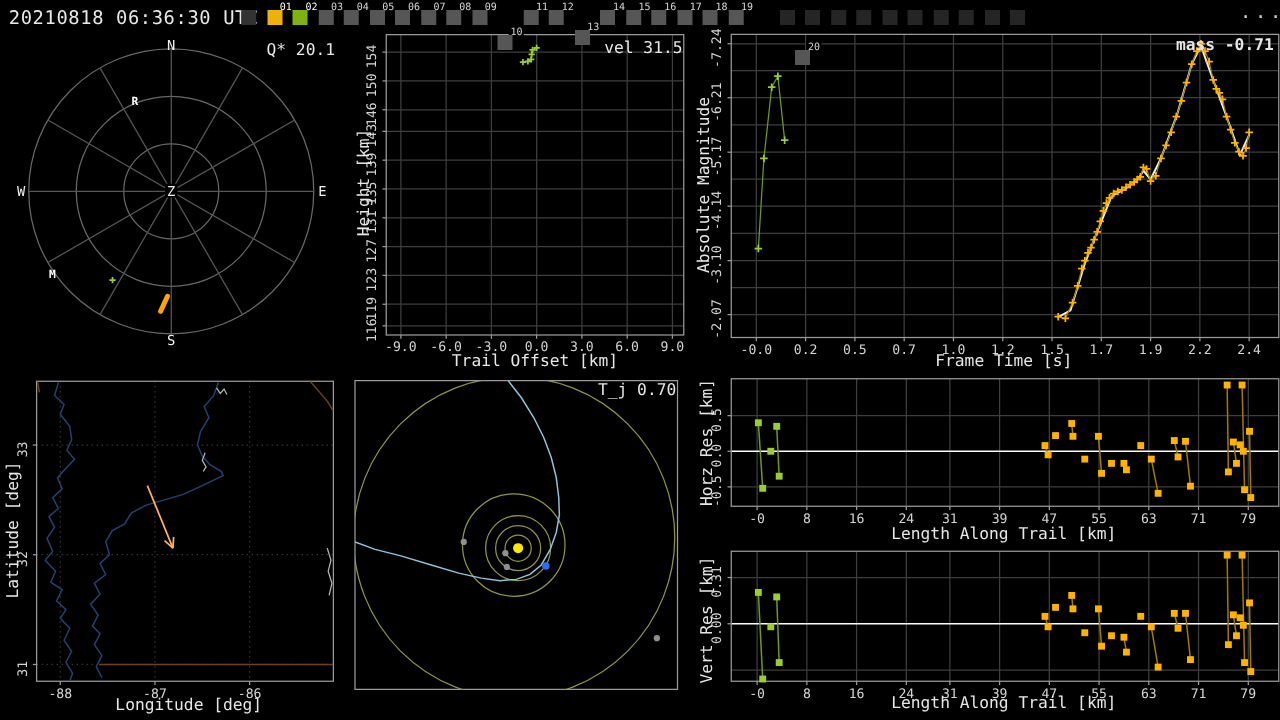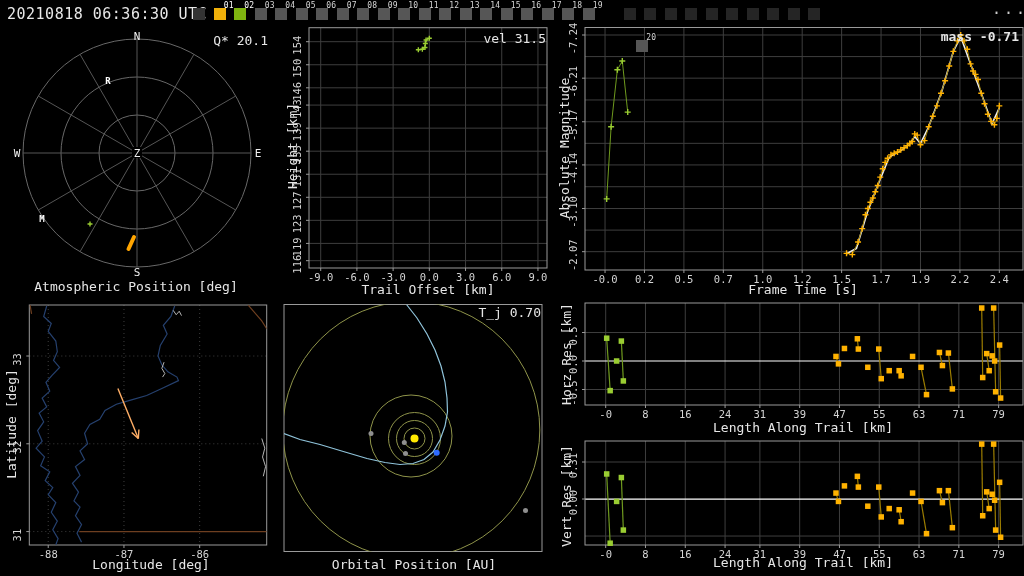--- a/index.html
+++ b/index.html
@@ -60,33 +60,33 @@
         <i class="box"></i>
       </div>
       <div class="cam st-idle" style="left: 357px;">
         <span class="num">08</span>
         <i class="box"></i>
       </div>
       <div class="cam st-idle" style="left: 377.5px;">
         <span class="num">09</span>
         <i class="box"></i>
       </div>
-      <div class="cam st-idle" style="left: 398px;">
+      <div class="cam st-idle" style="left: 398px; margin-top: 20px;">
         <span class="num">10</span>
         <i class="box"></i>
       </div>
       <div class="cam st-idle" style="left: 418.5px;">
         <span class="num">11</span>
         <i class="box"></i>
       </div>
       <div class="cam st-idle" style="left: 439px; text-align: right;">
         <span class="num">12</span>
         <i class="box"></i>
       </div>
-      <div class="cam st-idle" style="left: 459.5px;">
+      <div class="cam st-idle" style="left: 459.5px; margin-top: 16px;">
         <span class="num">13</span>
         <i class="box"></i>
       </div>
       <div class="cam st-idle" style="left: 480px;">
         <span class="num">14</span>
         <i class="box"></i>
       </div>
       <div class="cam st-idle" style="left: 500.5px;">
         <span class="num">15</span>
         <i class="box"></i>
@@ -586,25 +586,23 @@
       </g>
     </svg>
 
   
   <div class="lbl rgt" style="right:756px;top:33px;">Q* 20.1</div>
   <div class="lbl rgt" style="right:478px;top:31px;">vel 31.5</div>
   <div class="lbl rgt" style="right:5px;top:29px;font-weight:bold;">mass -0.71</div>
   <div class="lbl rgt" style="right:483px;top:305px;">T_j 0.70</div>
 
   
-  <div class="lbl ctr" style="left:136px;top:279px;">Atmospheric Position [deg]</div>
   <div class="lbl ctr" style="left:428px;top:282px;">Trail Offset [km]</div>
   <div class="lbl rot" style="left:292px;top:146px;">Height [km]</div>
   <div class="lbl ctr" style="left:803px;top:282px;">Frame Time [s]</div>
   <div class="lbl rot" style="left:564px;top:148px;">Absolute Magnitude</div>
   <div class="lbl ctr" style="left:151px;top:557px;">Longitude [deg]</div>
   <div class="lbl rot" style="left:11px;top:424px;">Latitude [deg]</div>
-  <div class="lbl ctr" style="left:414px;top:557px;">Orbital Position [AU]</div>
   <div class="lbl ctr" style="left:803px;top:420px;">Length Along Trail [km]</div>
   <div class="lbl rot" style="left:566px;top:354px;">Horz Res [km]</div>
   <div class="lbl ctr" style="left:803px;top:555px;">Length Along Trail [km]</div>
   <div class="lbl rot" style="left:566px;top:496px;">Vert Res [km]</div>
 </div>
 
 </body></html>

